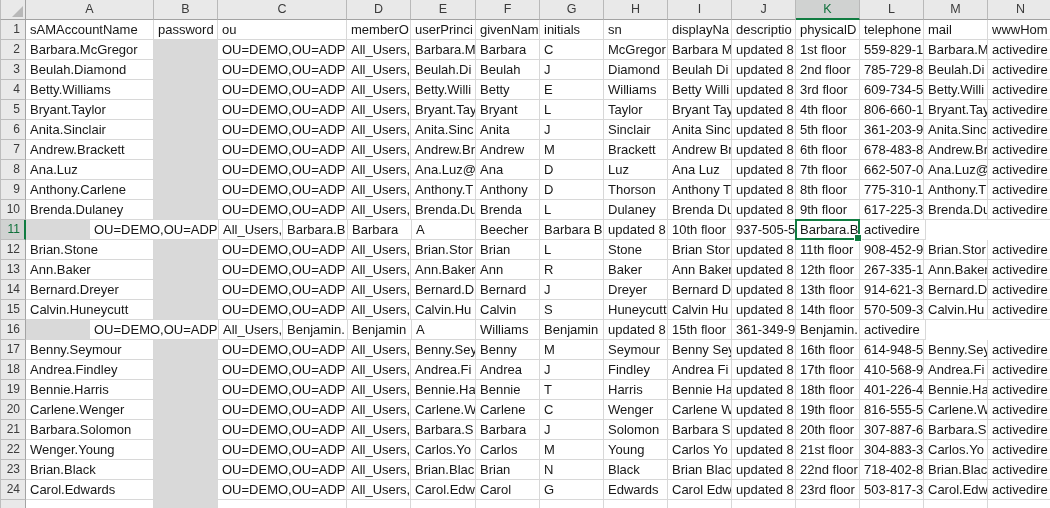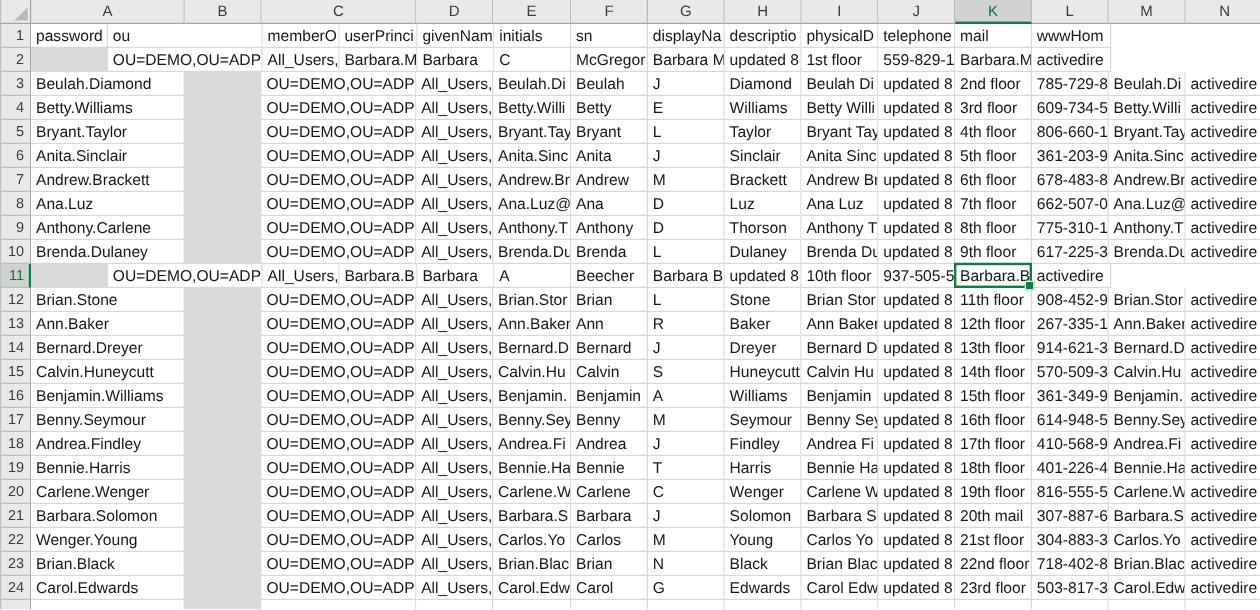--- a/index.html
+++ b/index.html
@@ -72,36 +72,38 @@
       <div class="col-h" style="width: 64px;">J</div>
       <div class="col-h sel" style="width: 64px;">K</div>
       <div class="col-h" style="width: 64px;">L</div>
       <div class="col-h" style="width: 64px;">M</div>
       <div class="col-h" style="width: 66px;">N</div>
     </div>
   <div>
 
   <div class="row" style="height: 20px;">
         <div class="row-h" style="height: 20px; line-height: 19px;">1</div>
+        <div class="cell" style="width: 128px; height: 20px;">sAMAccountName</div>
         <div class="cell" style="width: 64px; height: 20px;">password</div>
         <div class="cell" style="width: 129px; height: 20px;">ou</div>
         <div class="cell" style="width: 64px; height: 20px;">memberO</div>
         <div class="cell" style="width: 65px; height: 20px;">userPrinci</div>
         <div class="cell" style="width: 64px; height: 20px;">givenNam</div>
         <div class="cell" style="width: 64px; height: 20px;">initials</div>
         <div class="cell" style="width: 64px; height: 20px;">sn</div>
         <div class="cell" style="width: 64px; height: 20px;">displayNa</div>
         <div class="cell" style="width: 64px; height: 20px;">descriptio</div>
         <div class="cell" style="width: 64px; height: 20px;">physicalD</div>
         <div class="cell" style="width: 64px; height: 20px;">telephone</div>
         <div class="cell" style="width: 64px; height: 20px;">mail</div>
         <div class="cell" style="width: 66px; height: 20px;">wwwHom</div>
       </div>
       <div class="row" style="height: 20px;">
         <div class="row-h" style="height: 20px; line-height: 19px;">2</div>
+        <div class="cell" style="width: 128px; height: 20px;">Barbara.McGregor</div>
         <div class="cell gray" style="width: 64px; height: 20px;"></div>
         <div class="cell" style="width: 129px; height: 20px;">OU=DEMO,OU=ADPR</div>
         <div class="cell" style="width: 64px; height: 20px;">All_Users,</div>
         <div class="cell" style="width: 65px; height: 20px;">Barbara.M</div>
         <div class="cell" style="width: 64px; height: 20px;">Barbara</div>
         <div class="cell" style="width: 64px; height: 20px;">C</div>
         <div class="cell" style="width: 64px; height: 20px;">McGregor</div>
         <div class="cell" style="width: 64px; height: 20px;">Barbara M</div>
         <div class="cell" style="width: 64px; height: 20px;">updated 8</div>
         <div class="cell" style="width: 64px; height: 20px;">1st floor</div>
@@ -324,21 +326,20 @@
         <div class="cell" style="width: 64px; height: 20px;">Huneycutt</div>
         <div class="cell" style="width: 64px; height: 20px;">Calvin Hu</div>
         <div class="cell" style="width: 64px; height: 20px;">updated 8</div>
         <div class="cell" style="width: 64px; height: 20px;">14th floor</div>
         <div class="cell" style="width: 64px; height: 20px;">570-509-32</div>
         <div class="cell" style="width: 64px; height: 20px;">Calvin.Hu</div>
         <div class="cell" style="width: 66px; height: 20px;">activedire</div>
       </div>
       <div class="row" style="height: 20px;">
         <div class="row-h" style="height: 20px; line-height: 19px;">16</div>
-        <div class="cell" style="width: 128px; height: 20px;">Benjamin.Williams</div>
         <div class="cell gray" style="width: 64px; height: 20px;"></div>
         <div class="cell" style="width: 129px; height: 20px;">OU=DEMO,OU=ADPR</div>
         <div class="cell" style="width: 64px; height: 20px;">All_Users,</div>
         <div class="cell" style="width: 65px; height: 20px;">Benjamin.</div>
         <div class="cell" style="width: 64px; height: 20px;">Benjamin</div>
         <div class="cell" style="width: 64px; height: 20px;">A</div>
         <div class="cell" style="width: 64px; height: 20px;">Williams</div>
         <div class="cell" style="width: 64px; height: 20px;">Benjamin</div>
         <div class="cell" style="width: 64px; height: 20px;">updated 8</div>
         <div class="cell" style="width: 64px; height: 20px;">15th floor</div>
@@ -419,21 +420,21 @@
         <div class="cell" style="width: 128px; height: 20px;">Barbara.Solomon</div>
         <div class="cell gray" style="width: 64px; height: 20px;"></div>
         <div class="cell" style="width: 129px; height: 20px;">OU=DEMO,OU=ADPR</div>
         <div class="cell" style="width: 64px; height: 20px;">All_Users,</div>
         <div class="cell" style="width: 65px; height: 20px;">Barbara.S</div>
         <div class="cell" style="width: 64px; height: 20px;">Barbara</div>
         <div class="cell" style="width: 64px; height: 20px;">J</div>
         <div class="cell" style="width: 64px; height: 20px;">Solomon</div>
         <div class="cell" style="width: 64px; height: 20px;">Barbara S</div>
         <div class="cell" style="width: 64px; height: 20px;">updated 8</div>
-        <div class="cell" style="width: 64px; height: 20px;">20th mail</div>
+        <div class="cell" style="width: 64px; height: 20px;">20th floor</div>
         <div class="cell" style="width: 64px; height: 20px;">307-887-68</div>
         <div class="cell" style="width: 64px; height: 20px;">Barbara.S</div>
         <div class="cell" style="width: 66px; height: 20px;">activedire</div>
       </div>
       <div class="row" style="height: 20px;">
         <div class="row-h" style="height: 20px; line-height: 19px;">22</div>
         <div class="cell" style="width: 128px; height: 20px;">Wenger.Young</div>
         <div class="cell gray" style="width: 64px; height: 20px;"></div>
         <div class="cell" style="width: 129px; height: 20px;">OU=DEMO,OU=ADPR</div>
         <div class="cell" style="width: 64px; height: 20px;">All_Users,</div>

